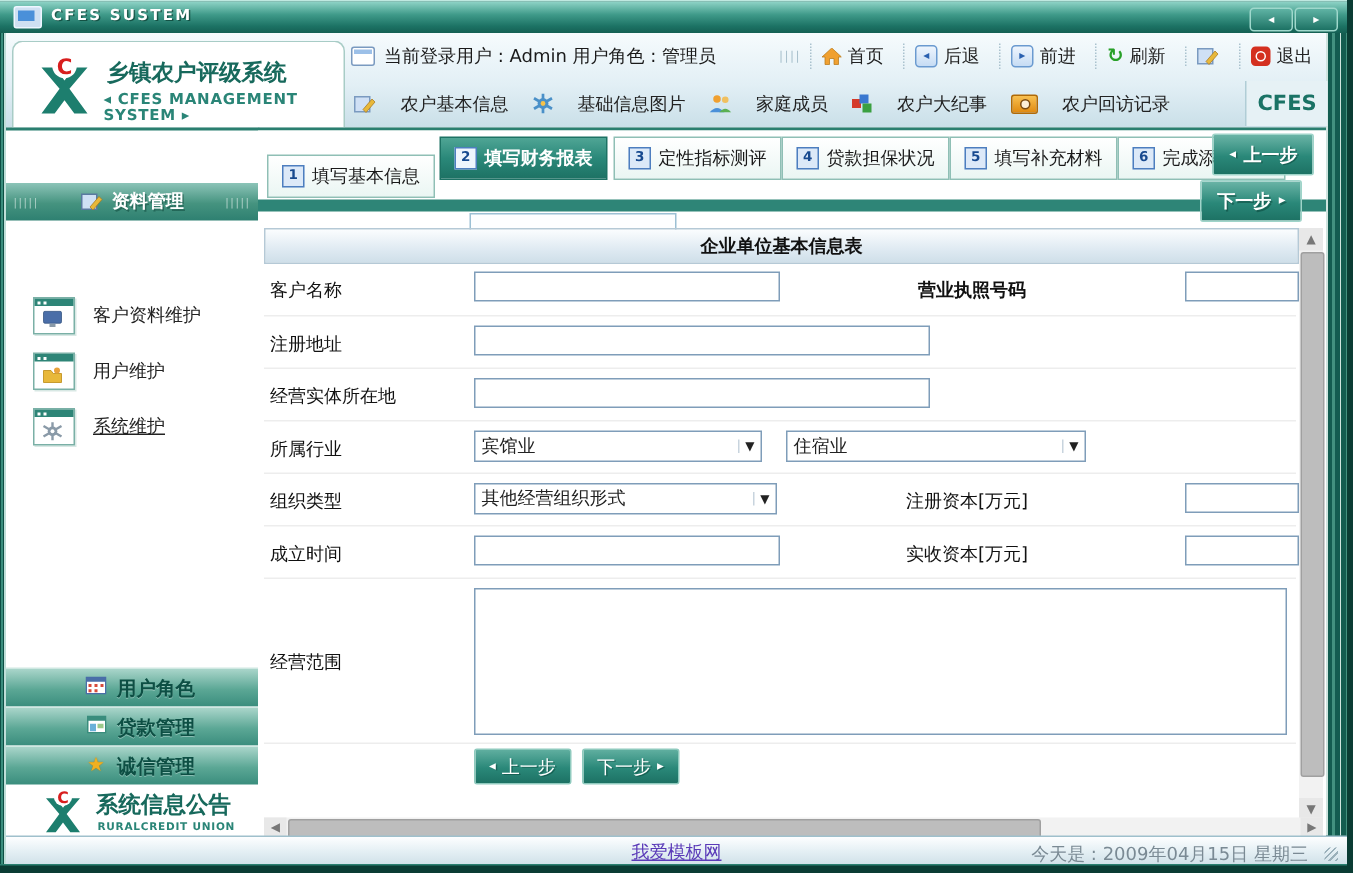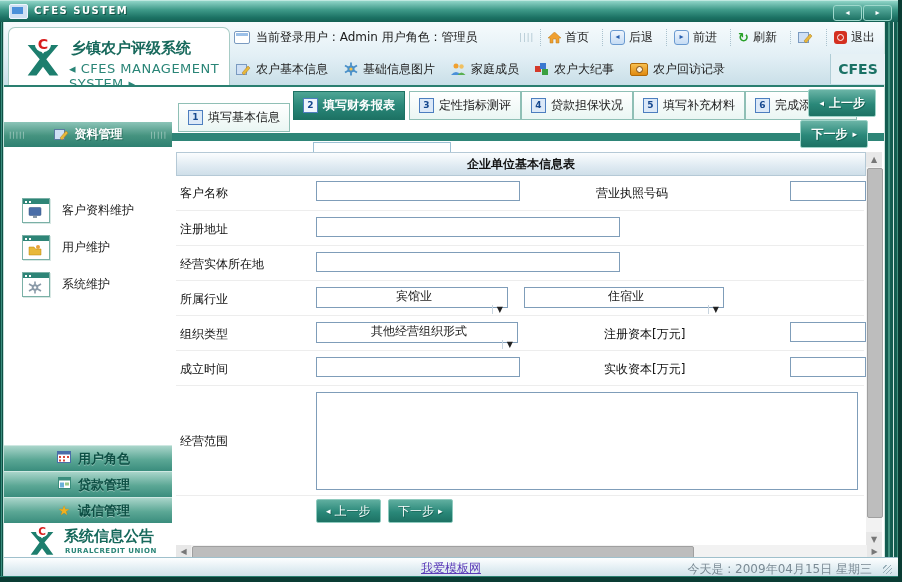--- a/index.html
+++ b/index.html
@@ -25,35 +25,35 @@
     background:repeating-linear-gradient(90deg,#cfe4df 0 1px,#135c50 1px 4px,#42917f 4px 6px,#135c50 6px 9px);}
   .edge-r2{position:absolute;left:898px;top:0;width:4px;height:582px;background:#0a3c34;}
   .edge-b{position:absolute;left:0;top:576px;width:902px;height:6px;background:#0a3c34;border-top:1px solid #2a7f70;}
 
   
   .header{position:absolute;left:4px;top:22px;width:880px;height:63px;
     background:linear-gradient(180deg,#f6fbfd 0%,#e2eff5 55%,#c9dfe8 100%);border-bottom:2px solid #1d7264;}
   .logo-panel{position:absolute;left:4px;top:5px;width:220px;height:57px;background:#fff;
     border:1px solid #a8ccc6;border-bottom:none;border-radius:7px 7px 0 0;}
   .brand-cn{position:absolute;left:62px;top:11px;font-size:15px;font-weight:bold;color:#17695c;}
-  .brand-en{position:absolute;left:60px;top:33px;font-size:13px;color:#2a8577;letter-spacing:.5px;font-weight:normal;}
+  .brand-en{position:absolute;left:60px;top:33px;font-size:10px;color:#2a8577;letter-spacing:.5px;font-weight:bold;}
   .userbar{position:absolute;left:230px;top:3px;width:648px;height:25px;display:flex;align-items:center;gap:6px;}
   .ub-status{color:#1a1a1a;}
   .ub-grip{color:#a8c0cc;font-size:8px;letter-spacing:1px;margin-left:auto;}
   .ub-link{display:flex;align-items:center;gap:4px;padding:0 7px;cursor:pointer;border-left:1px dotted #aac2ce;}
   .ub-link:first-of-type{border-left:none;}
   .winicon{display:inline-block;width:14px;height:11px;background:#fff;border:1px solid #7a9ac0;border-radius:2px;position:relative;}
   .winicon::after{content:"";position:absolute;left:1px;top:1px;right:1px;height:3px;background:#9cc0e8;}
   .sqicon{display:inline-block;width:13px;height:13px;border:1px solid #6a9ad0;border-radius:3px;
     background:linear-gradient(180deg,#eef5fd,#c6dcf4);color:#2a60b0;font-size:8px;line-height:12px;text-align:center;}
   .refresh-g{color:#28a028;font-weight:bold;font-size:13px;line-height:13px;}
   .logout-g{display:inline-block;width:13px;height:13px;border-radius:3px;background:#d43020;position:relative;}
   .logout-g::after{content:"";position:absolute;left:3px;top:3px;width:5px;height:5px;border:1px solid #fff;border-radius:50%;background:transparent;}
   .quickbar{position:absolute;left:232px;top:33px;width:590px;height:28px;display:flex;align-items:center;gap:16px;}
-  .qb-item{display:flex;align-items:center;gap:5px;cursor:pointer;}
+  .qb-item{display:flex;align-items:center;gap:16px;cursor:pointer;}
   .cubes{display:inline-block;width:14px;height:13px;position:relative;}
   .cubes i{position:absolute;width:6px;height:6px;}
   .cubes .c1{left:0;top:3px;background:#d43a2a;}
   .cubes .c2{left:5px;top:0;background:#3a78d0;}
   .cubes .c3{left:7px;top:6px;background:#3aa040;}
   .cam{display:inline-block;width:16px;height:11px;background:linear-gradient(180deg,#f8c050,#e08a10);border:1px solid #b06a08;border-radius:2px;position:relative;}
   .cam::after{content:"";position:absolute;left:5px;top:2px;width:5px;height:5px;border:1px solid #7a4a10;border-radius:50%;background:#fdf0d8;}
   .cfes-corner{position:absolute;left:826px;top:32px;width:54px;height:30px;background:#e6f1f5;border-left:1px solid #b0cdd6;
     color:#1a7265;font-weight:bold;font-size:14px;text-align:center;line-height:30px;}
 
@@ -109,21 +109,21 @@
   
   .form-panel{position:absolute;left:4px;top:56px;width:690px;height:390px;background:#fff;}
   .ghost-box{position:absolute;left:137px;top:-1px;width:136px;height:12px;border:1px solid #9cc0d4;background:#fdfeff;}
   .form-head{position:absolute;left:0;top:9px;width:688px;height:22px;border:1px solid #b5c9d6;
     background:linear-gradient(180deg,#fbfdfe 0%,#dfeaf2 60%,#cfdfe9 100%);
     text-align:center;font-weight:bold;font-size:12px;line-height:22px;color:#111;}
   .f-label{position:absolute;font-size:12px;color:#111;}
   .f-input{position:absolute;height:20px;border:1px solid #7f9db9;background:#fff;box-sizing:border-box;font-size:12px;padding:0 3px;
     font-family:"DejaVu Sans","Liberation Sans",sans-serif;}
   .f-select{position:absolute;height:21px;border:1px solid #7f9db9;background:#fff;box-sizing:border-box;font-size:12px;
-    display:flex;align-items:center;cursor:pointer;padding-left:4px;flex-direction:column;}
+    display:flex;align-items:center;cursor:pointer;padding-left:4px;}
   .f-select .dd{margin-left:auto;font-size:8px;color:#222;padding:0 4px;border-left:1px solid #c8d4de;}
   .f-area{position:absolute;left:140px;top:249px;width:542px;height:98px;border:1px solid #7f9db9;background:#fff;box-sizing:border-box;
     font-family:"DejaVu Sans","Liberation Sans",sans-serif;resize:none;}
   .rowline{position:absolute;left:0;width:688px;height:1px;background:#ededed;}
   .form-btn{position:absolute;height:22px;padding:0 9px;display:flex;align-items:center;gap:4px;cursor:pointer;
     background:linear-gradient(180deg,#5fae9f 0%,#2a8879 55%,#1d7264 100%);border:1px solid #8fcabe;border-radius:2px;
     color:#fff;font-size:12px;text-shadow:1px 1px 0 rgba(0,50,40,.4);}
   .fb-prev{left:140px;top:356px;} .fb-next{left:212px;top:356px;}
 
   
@@ -275,21 +275,21 @@
       </div>
       <div class="side-item" style="top:142px;">
         <span class="mwin">
           <svg width="14" height="12">
               <path d="M1 3 h5 l1.5 2 H13 v6 H1 Z" fill="#e8b83a" stroke="#b8860b" stroke-width=".5"></path>
               <circle cx="10" cy="3" r="2" fill="#e8a13a"></circle>
             </svg>
         </span>
         <span class="lbl">用户维护</span>
       </div>
-      <div class="side-item" style="top:179px;">
+      <div class="side-item" style="top:179px;text-decoration:underline;">
         <span class="mwin">
           <svg width="14" height="13" viewBox="0 0 14 13">
               <g stroke="#8a9aa8" stroke-width="1.6">
                 <line x1="7" y1="0.5" x2="7" y2="12.5"></line>
                 <line x1="1" y1="3" x2="13" y2="10"></line>
                 <line x1="1" y1="10" x2="13" y2="3"></line>
               </g>
               <circle cx="7" cy="6.5" r="3.2" fill="#8a9aa8"></circle>
               <circle cx="7" cy="6.5" r="1.3" fill="#fff"></circle>
             </svg>
@@ -382,21 +382,21 @@
         <div class="rowline" style="top:67px;"></div>
         <div class="rowline" style="top:102px;"></div>
         <div class="rowline" style="top:137px;"></div>
         <div class="rowline" style="top:172px;"></div>
         <div class="rowline" style="top:207px;"></div>
         <div class="rowline" style="top:242px;"></div>
         <div class="rowline" style="top:352px;"></div>
 
         <div class="f-label" style="left:4px;top:42px;">客户名称</div>
         <input class="f-input" style="left: 140px; top: 38px; width: 204px;">
-        <div class="f-label" style="left:420px;top:42px;">营业执照号码</div>
+        <div class="f-label" style="left:436px;top:42px;font-weight:bold;">营业执照号码</div>
         <input class="f-input" style="left: 614px; top: 38px; width: 76px;">
 
         <div class="f-label" style="left:4px;top:78px;">注册地址</div>
         <input class="f-input" style="left: 140px; top: 74px; width: 304px;">
 
         <div class="f-label" style="left:4px;top:113px;">经营实体所在地</div>
         <input class="f-input" style="left: 140px; top: 109px; width: 304px;">
 
         <div class="f-label" style="left:4px;top:148px;">所属行业</div>
         <div class="f-select" style="left:140px;top:144px;width:192px;">

